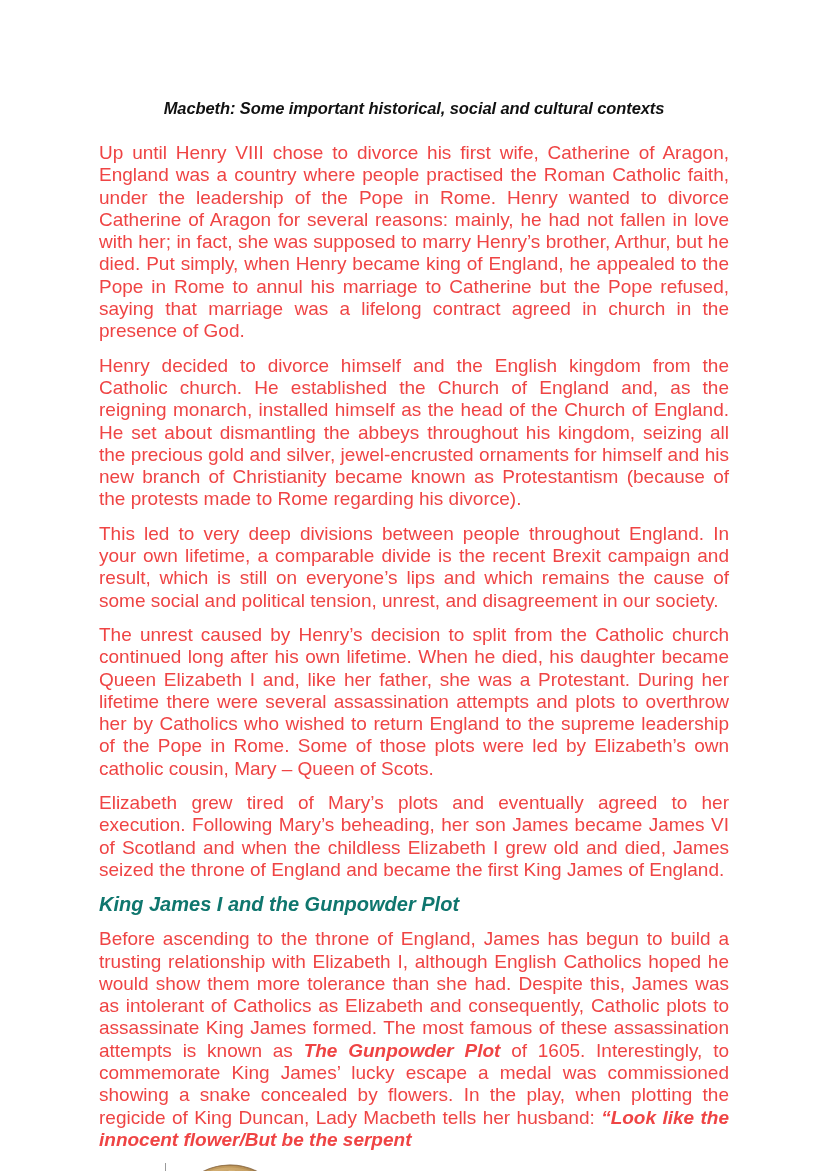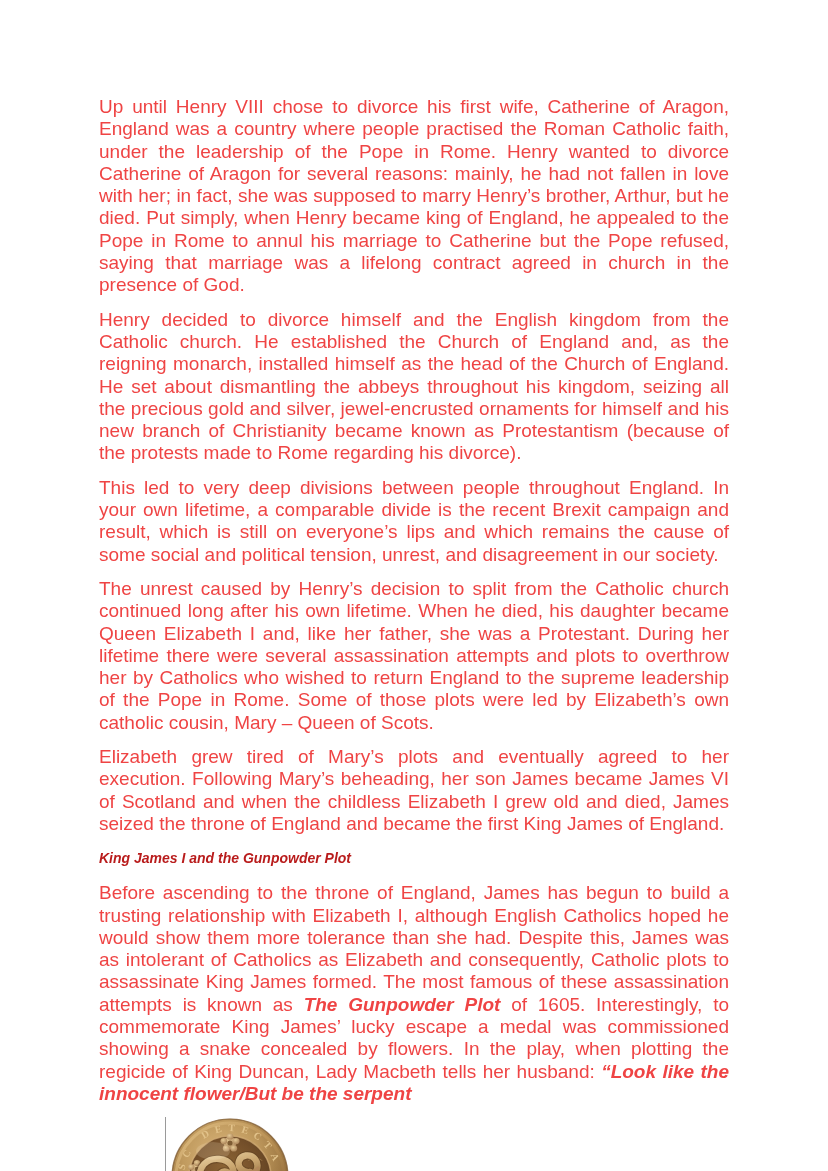--- a/index.html
+++ b/index.html
@@ -42,26 +42,26 @@
     font-size: 19px;
     line-height: 22.3px;
     text-align: justify;
     margin: 0 0 12px 0;
     color: #ef4444;
     -webkit-hyphens: none;
     hyphens: none;
   }
   .para.last-of-block { }
   .subhead {
-    font-size: 14px;
+    font-size: 20px;
     font-weight: bold;
     font-style: italic;
     line-height: 22px;
     margin: 9px 0 13px 0;
-    color: #b91c1c;
+    color: #0f766e;
   }
   b.bi {
     font-weight: bold;
     font-style: italic;
   }
   
   .figure-row {
     position: relative;
     height: 130px;
     margin-top: 2px;
@@ -112,20 +112,21 @@
     font-weight: bold;
     font-style: normal;
   }
 </style>
 </head>
 <body>
 
 <div class="page">
   <div class="content">
 
+    <h1 class="doc-title">Macbeth: Some important historical, social and cultural contexts</h1>
 
     <p class="para">Up until Henry VIII chose to divorce his first wife, Catherine of Aragon, England was a country where people practised the Roman Catholic faith, under the leadership of the Pope in Rome. Henry wanted to divorce Catherine of Aragon for several reasons: mainly, he had not fallen in love with her; in fact, she was supposed to marry Henry’s brother, Arthur, but he died. Put simply, when Henry became king of England, he appealed to the Pope in Rome to annul his marriage to Catherine but the Pope refused, saying that marriage was a lifelong contract agreed in church in the presence of God.</p>
     <p class="para">Henry decided to divorce himself and the English kingdom from the Catholic church. He established the Church of England and, as the reigning monarch, installed himself as the head of the Church of England. He set about dismantling the abbeys throughout his kingdom, seizing all the precious gold and silver, jewel-encrusted ornaments for himself and his new branch of Christianity became known as Protestantism (because of the protests made to Rome regarding his divorce).</p>
     <p class="para">This led to very deep divisions between people throughout England. In your own lifetime, a comparable divide is the recent Brexit campaign and result, which is still on everyone’s lips and which remains the cause of some social and political tension, unrest, and disagreement in our society.</p>
     <p class="para">The unrest caused by Henry’s decision to split from the Catholic church continued long after his own lifetime. When he died, his daughter became Queen Elizabeth I and, like her father, she was a Protestant. During her lifetime there were several assassination attempts and plots to overthrow her by Catholics who wished to return England to the supreme leadership of the Pope in Rome. Some of those plots were led by Elizabeth’s own catholic cousin, Mary – Queen of Scots.</p>
     <p class="para last-of-block">Elizabeth grew tired of Mary’s plots and eventually agreed to her execution. Following Mary’s beheading, her son James became James VI of Scotland and when the childless Elizabeth I grew old and died, James seized the throne of England and became the first King James of England.</p>
 
     <h2 class="subhead">King James I and the Gunpowder Plot</h2>
 
     <p class="para"><span>Before ascending to the throne of England, James has begun to build a trusting relationship with Elizabeth I, although English Catholics hoped he would show them more tolerance than she had. Despite this, James was as intolerant of Catholics as Elizabeth and consequently, Catholic plots to assassinate King James formed. The most famous of these assassination attempts is known as </span><b class="bi">The Gunpowder Plot</b><span> of 1605. Interestingly, to commemorate King James’ lucky escape a medal was commissioned showing a snake concealed by flowers. In the play, when plotting the regicide of King Duncan, Lady Macbeth tells her husband: </span><b class="bi">“Look like the innocent flower/But be the serpent</b></p>

